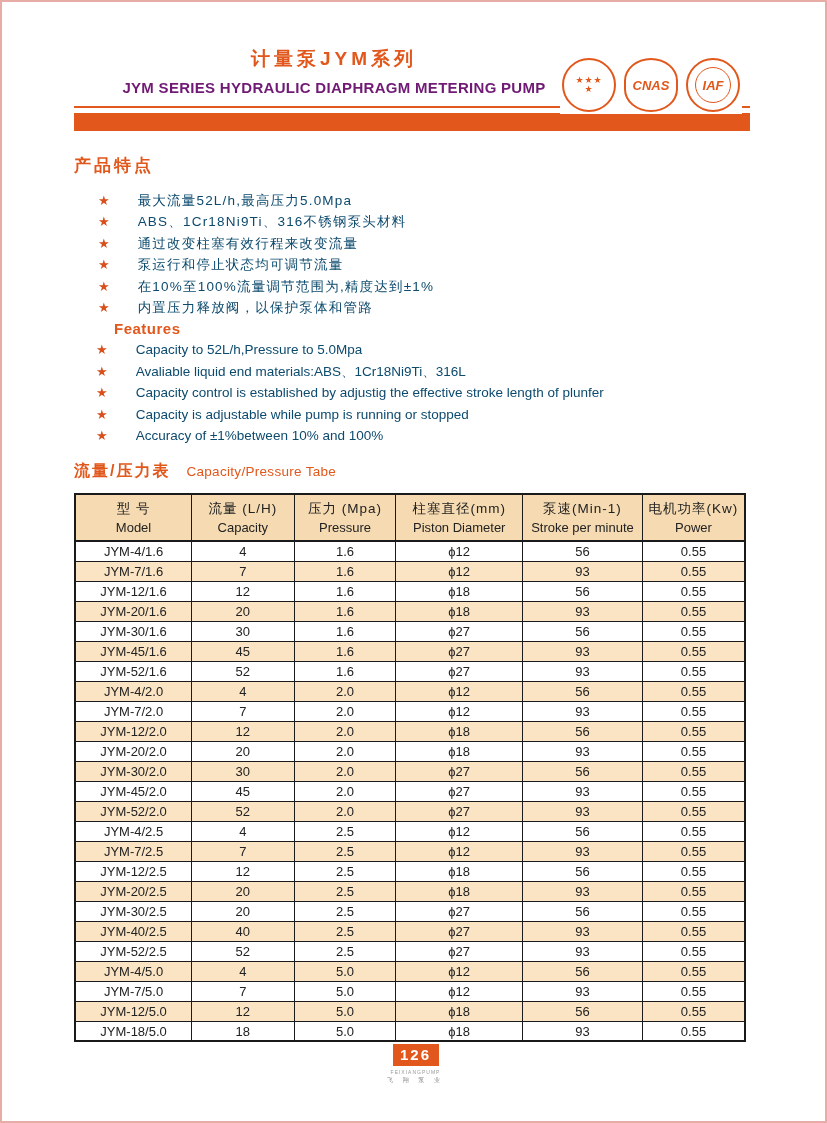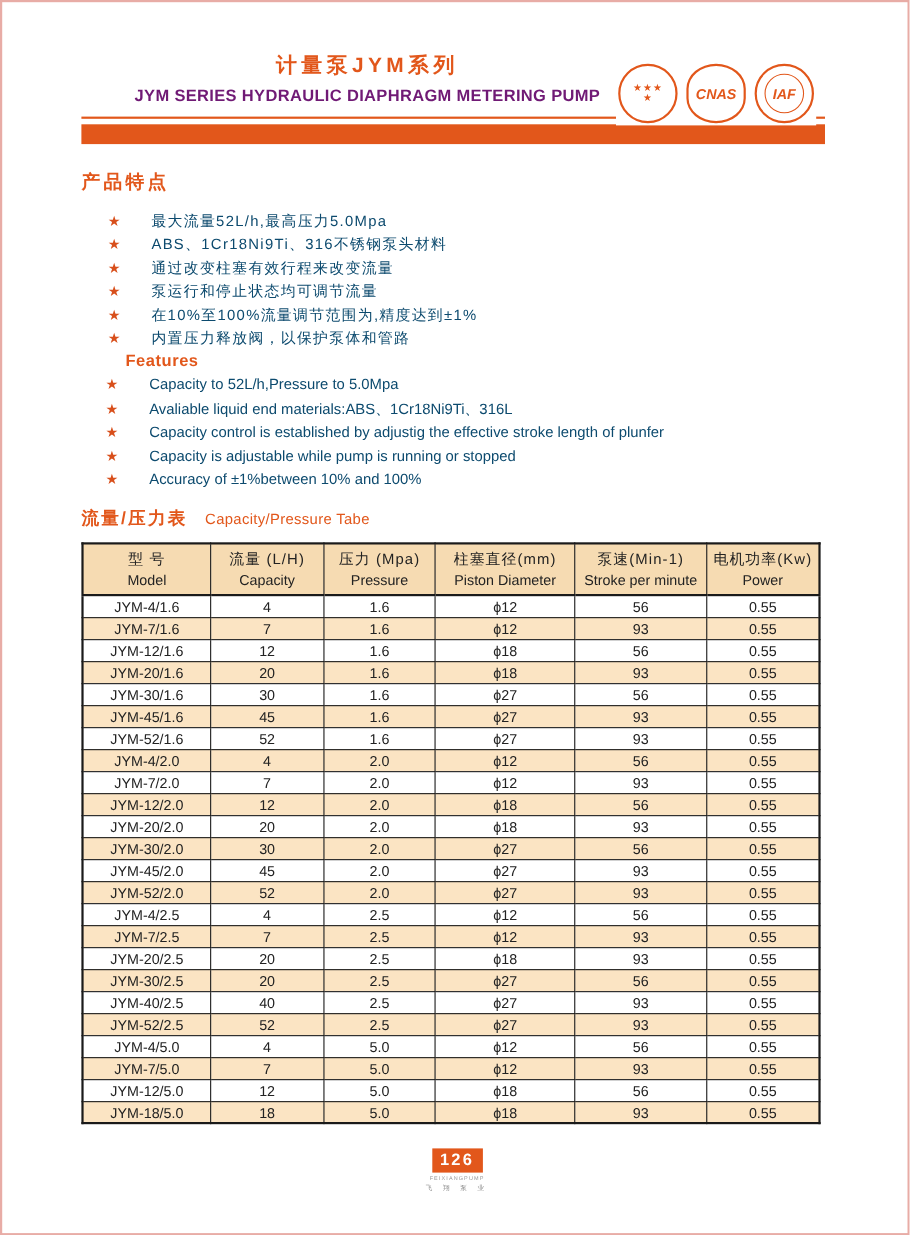--- a/index.html
+++ b/index.html
@@ -305,20 +305,28 @@
           </tr>
           <tr>
             <td>JYM-7/2.5</td>
             <td>7</td>
             <td>2.5</td>
             <td>ϕ12</td>
             <td>93</td>
             <td>0.55</td>
           </tr>
           <tr>
+            <td>JYM-12/2.5</td>
+            <td>12</td>
+            <td>2.5</td>
+            <td>ϕ18</td>
+            <td>56</td>
+            <td>0.55</td>
+          </tr>
+          <tr>
             <td>JYM-20/2.5</td>
             <td>20</td>
             <td>2.5</td>
             <td>ϕ18</td>
             <td>93</td>
             <td>0.55</td>
           </tr>
           <tr>
             <td>JYM-30/2.5</td>
             <td>20</td>

